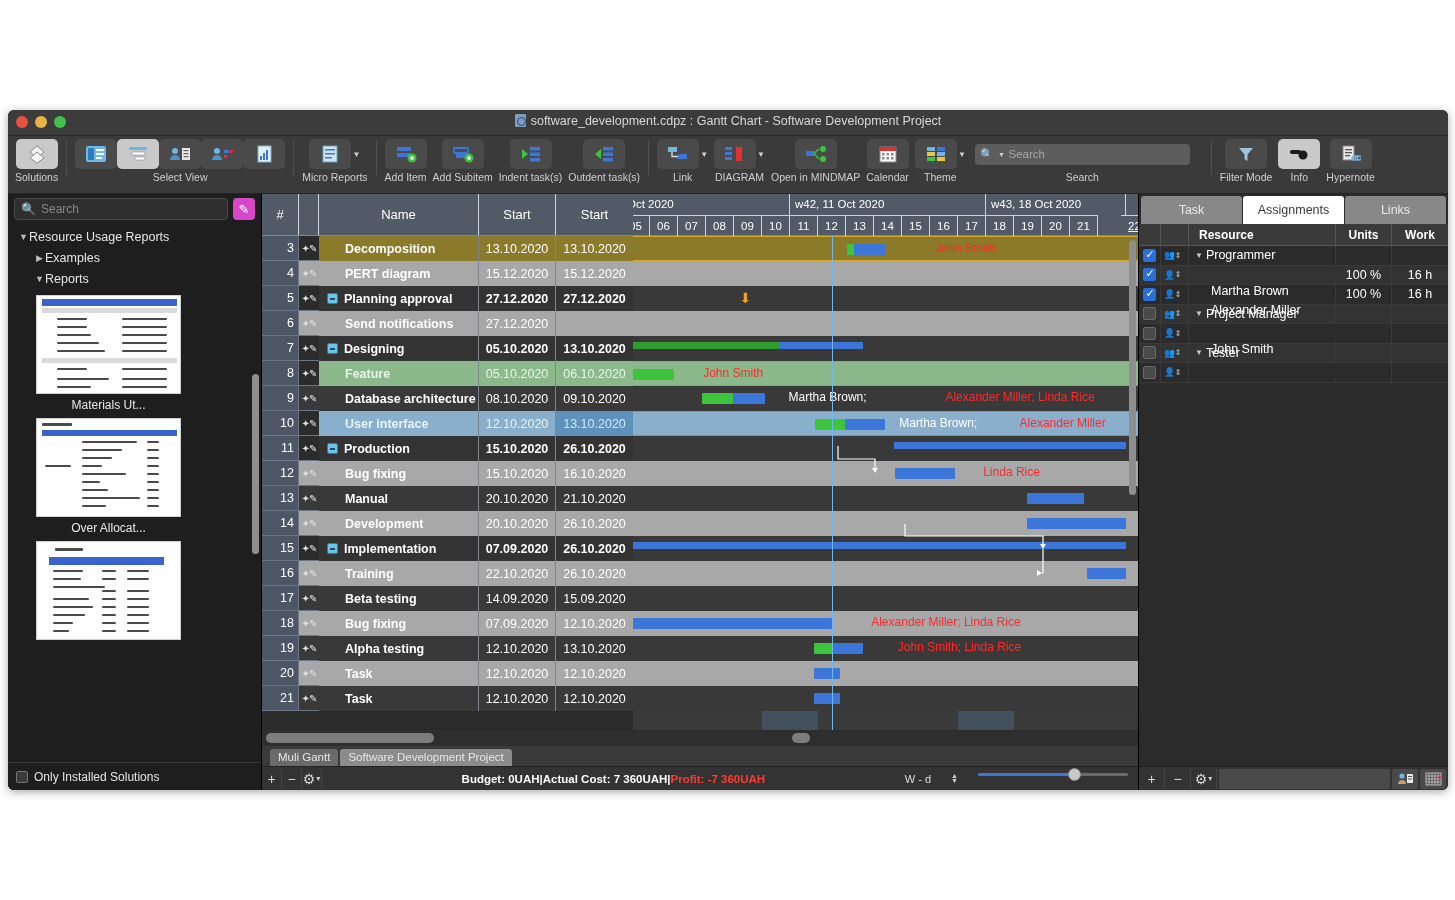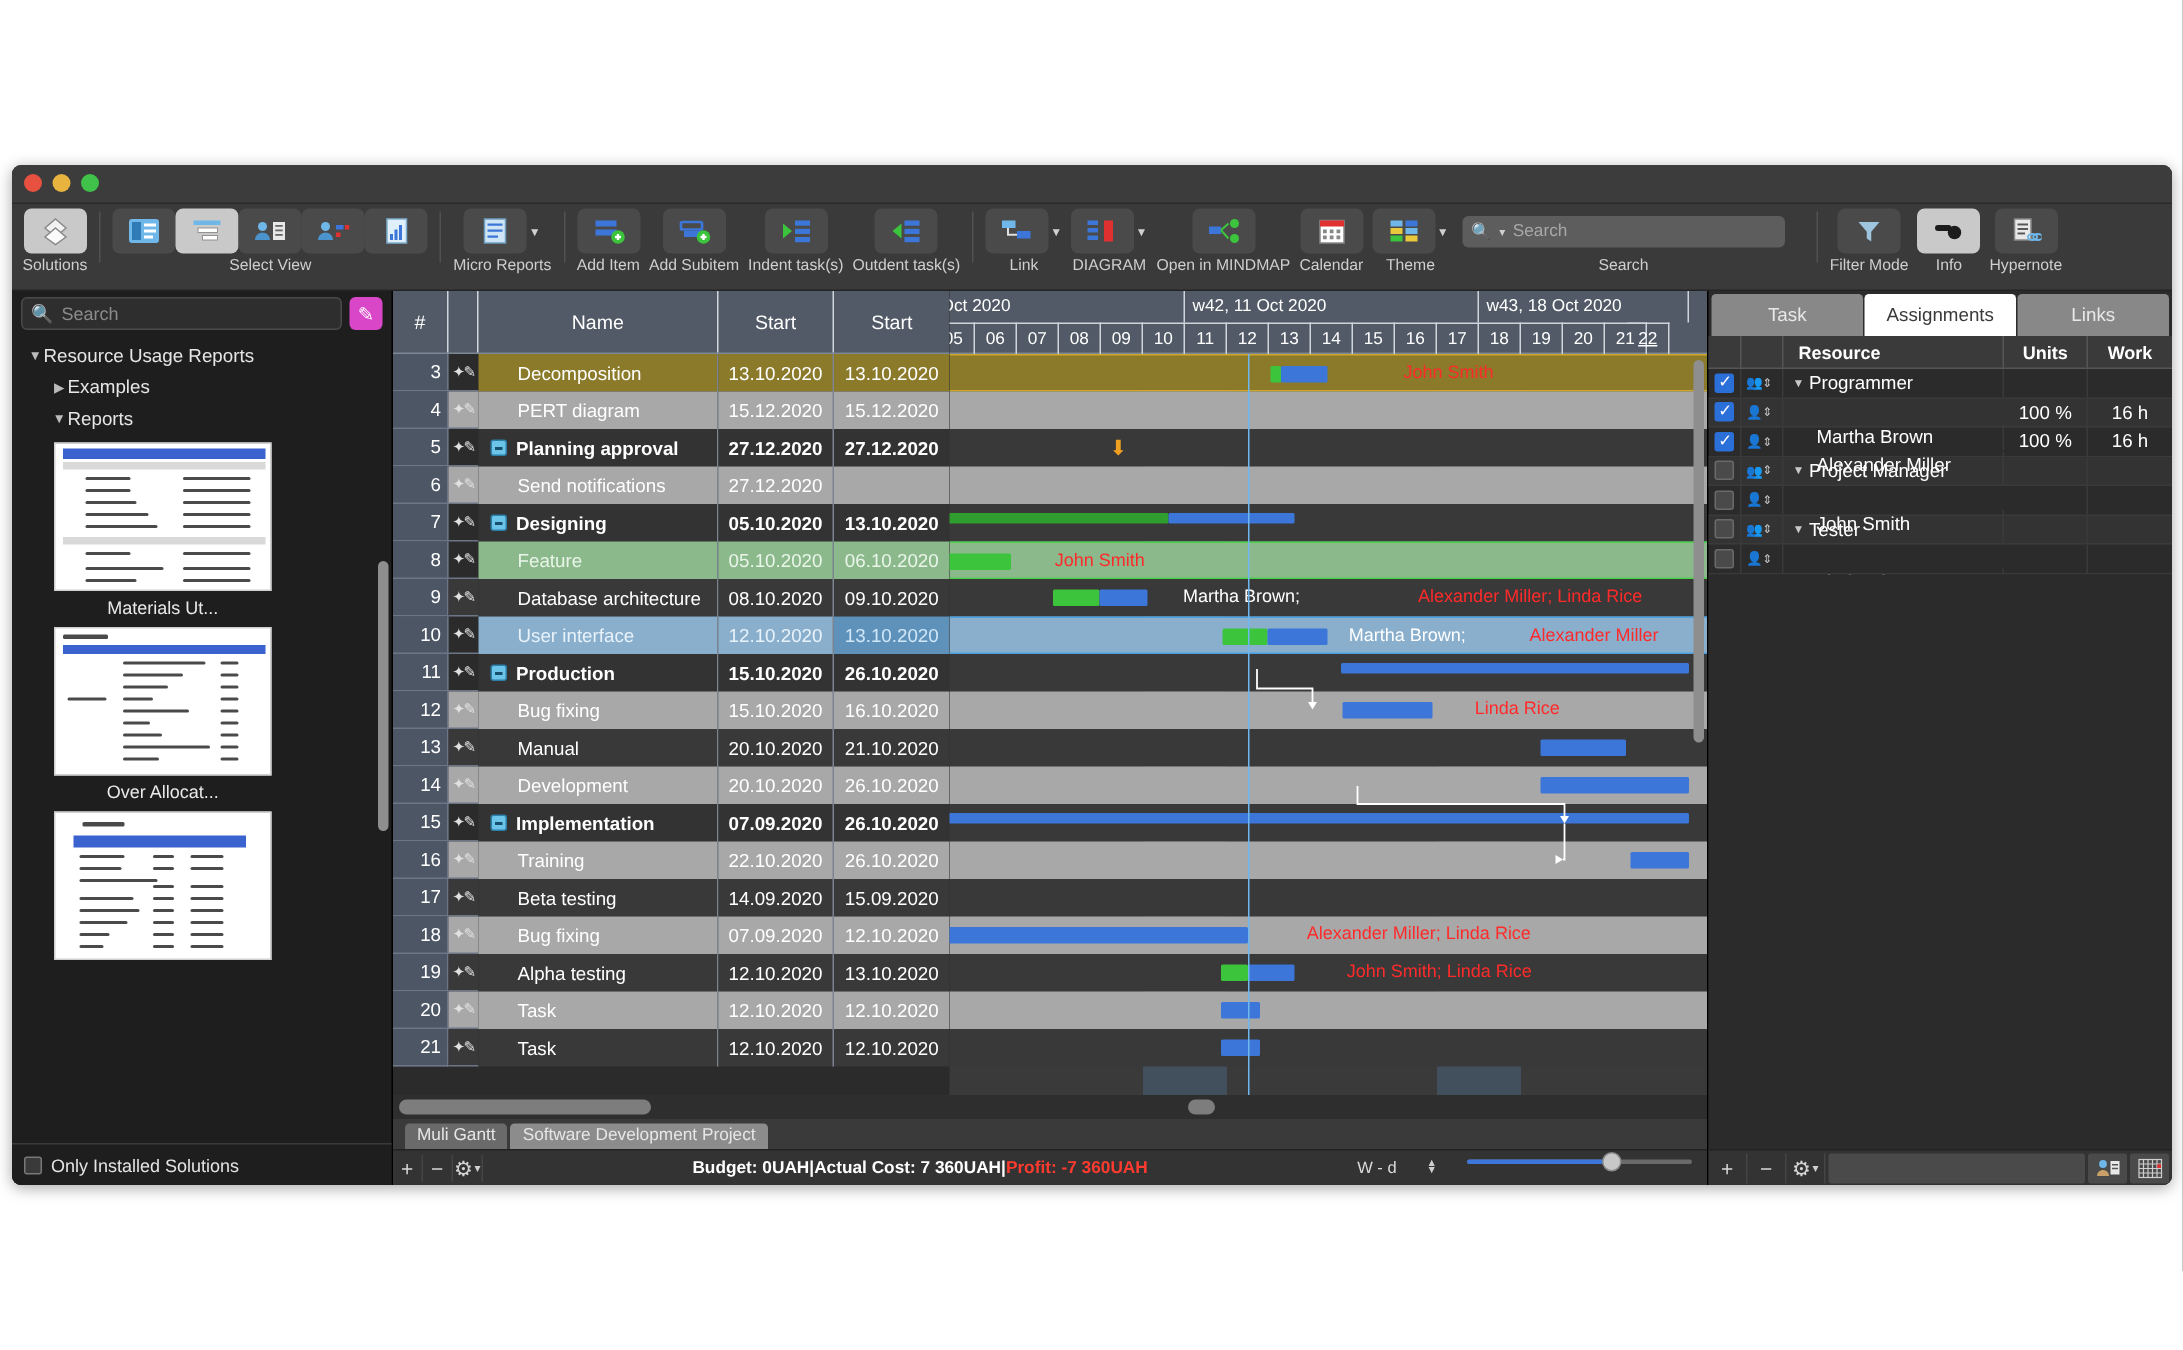--- a/index.html
+++ b/index.html
@@ -82,21 +82,21 @@
   .gh { display:flex; align-items:center; justify-content:center; color:#fff; font-size:13px;
         border-right:1px solid #cfd4da; height:100%; }
   .gh.num{width:37px;} .gh.ic{width:20px;border-right:1px solid #cfd4da;} .gh.nm{width:160px;}
   .gh.st{width:77px;} .gh.fn{width:77px;border-right:none;}
 
   .grow { height:25px; display:flex; font-size:12.5px; align-items:stretch; }
   .gc { display:flex; align-items:center; height:100%; }
   .gc.num { width:37px; justify-content:flex-end; padding-right:4px; background:#4d5665;
             color:#ffffff; border-right:1px solid #6d7686; border-bottom:1px solid #6d7686;}
   .gc.ic  { width:20px; justify-content:center; border-bottom:1px solid #6d7686;}
-  .gc.nm  { width:160px; padding-left:8px; border-right:1px solid #7c848f; }
+  .gc.nm  { width:160px; padding-left:8px; border-right:1px solid #7c848f;font-weight:bold; }
   .gc.st  { width:77px; justify-content:center; border-right:1px solid #7c848f; }
   .gc.fn  { width:77px; justify-content:center; }
 
   .r-dark  .gc.nm,.r-dark  .gc.st,.r-dark  .gc.fn,.r-dark .gc.ic2{background:#393939;color:#fff;}
   .r-light .gc.nm,.r-light .gc.st,.r-light .gc.fn,.r-light .gc.ic2{background:#a8a8a8;color:#fff;}
   .r-sum   .gc.nm,.r-sum   .gc.st,.r-sum   .gc.fn{background:#333333;color:#fff;font-weight:bold;}
   .r-olive .gc.nm,.r-olive .gc.st,.r-olive .gc.fn{background:#8a7a2a;color:#fff;}
   .r-green .gc.nm,.r-green .gc.st,.r-green .gc.fn{background:#8cb98c;color:#e8f5e8;}
   .r-blue  .gc.nm,.r-blue  .gc.st,.r-blue  .gc.fn{background:#89afcd;color:#e8f2fa;}
   .r-blue  .gc.fn.sel{background:#5f92bb;color:#cfe6f7;}
@@ -192,20 +192,23 @@
 <body>
 
 <div id="app">
 
   <div class="titlebar">
     <div class="tl-lights">
       <div class="light l-red"></div>
       <div class="light l-yel"></div>
       <div class="light l-grn"></div>
     </div>
+    <div class="tl-title">
+      <span class="docicon"></span><span>software_development.cdpz : Gantt Chart - Software Development Project</span>
+    </div>
   </div>
 
   <div class="toolbar">
 
     <div class="tgroup">
       <div class="tgrow">
         <div class="tbtn sel">
           <svg width="22" height="22" viewBox="0 0 22 22">
             <polygon points="11,3 18,9 11,15 4,9" fill="#f2f2f2" stroke="#8a8a8a"></polygon>
             <polygon points="11,9 18,15 11,20 4,15" fill="#fafafa" stroke="#8a8a8a"></polygon>
@@ -801,21 +804,21 @@
               <div class="dy" style="left: 185px; width: 28px;">12</div>
               <div class="dy" style="left: 213px; width: 28px;">13</div>
               <div class="dy" style="left: 241px; width: 28px;">14</div>
               <div class="dy" style="left: 269px; width: 28px;">15</div>
               <div class="dy" style="left: 297px; width: 28px;">16</div>
               <div class="dy" style="left: 325px; width: 28px;">17</div>
               <div class="dy" style="left: 353px; width: 28px;">18</div>
               <div class="dy" style="left: 381px; width: 28px;">19</div>
               <div class="dy" style="left: 409px; width: 28px;">20</div>
               <div class="dy" style="left: 437px; width: 28px;">21</div>
-              <div class="dy" style="left: 452px; width: 28px; text-decoration: underline;">22</div>
+              <div class="dy" style="left: 488px; width: 28px; text-decoration: underline;">22</div>
             </div>
           <div class="tlrows" id="tl-rows">
               <div class="wkend" style="left: 129px; width: 28px;"></div>
               <div class="wkend" style="left: 157px; width: 28px;"></div>
               <div class="wkend" style="left: 325px; width: 28px;"></div>
               <div class="wkend" style="left: 353px; width: 28px;"></div>
               <div class="trow t-olive" style="top: 0px;">
                 <div class="bar green" style="left: 214.4px; width: 7px; top: 7px;"></div>
                 <div class="bar blue" style="left: 221.4px; width: 30.8px; top: 7px;"></div>
                 <div class="reslbl res-red" style="left: 302.6px; top: 4px;">John Smith</div>

